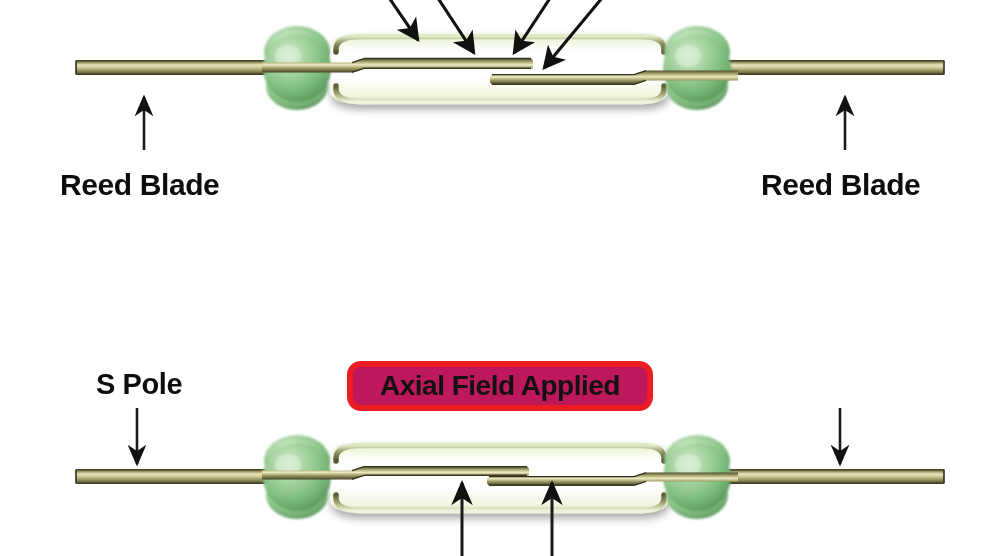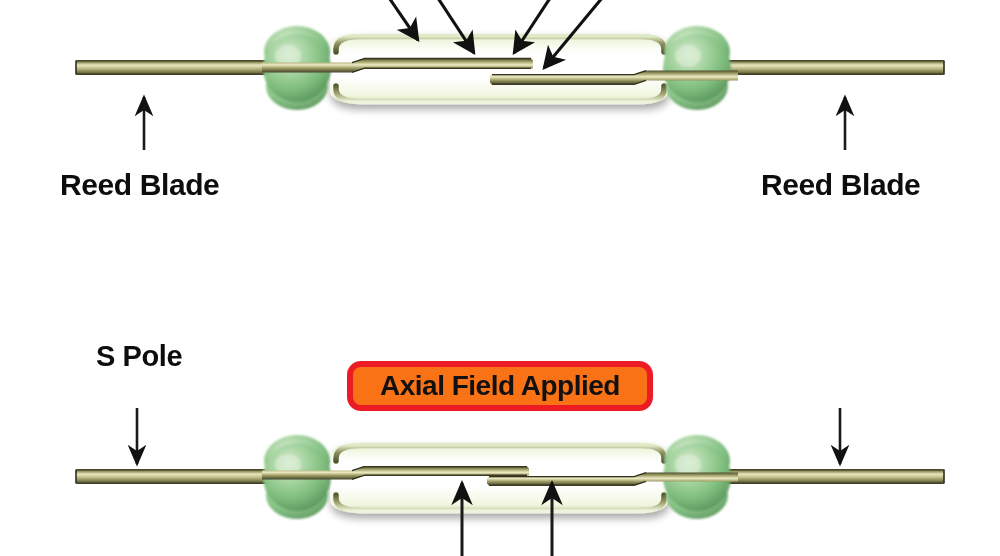--- a/index.html
+++ b/index.html
@@ -28,21 +28,21 @@
   .label-reed {
     font-size: 30px;
   }
   .label-pole {
     font-size: 29px;
   }
   .field-box {
     position: absolute;
     border: 6px solid #ed1c24;
     border-radius: 14px;
-    background: #f97316;
+    background: #be185d;
     display: flex;
     align-items: center;
     justify-content: center;
     box-sizing: border-box;
   }
   .field-box-text {
     font-family: "Liberation Sans", sans-serif;
     font-weight: bold;
     font-size: 28px;
     color: #111111;
@@ -266,20 +266,20 @@
         <line x1="462" y1="570" x2="462" y2="483"></line>
         <line x1="552" y1="570" x2="552" y2="483"></line>
       </g>
     </g>
   </svg>
 
   <div class="label label-reed" style="left:60px; top:168px;">Reed Blade</div>
 
   <div class="label label-reed" style="left:761px; top:168px;">Reed Blade</div>
 
-  <div class="label label-pole" style="left:96px; top:340px;">S Pole</div>
+  <div class="label label-pole" style="left:96px; top:368px;">S Pole</div>
 
 
   <div class="field-box" style="left:347px; top:361px; width:306px; height:50px;">
     <span class="field-box-text">Axial Field Applied</span>
   </div>
 
 </div>
 
 </body></html>

